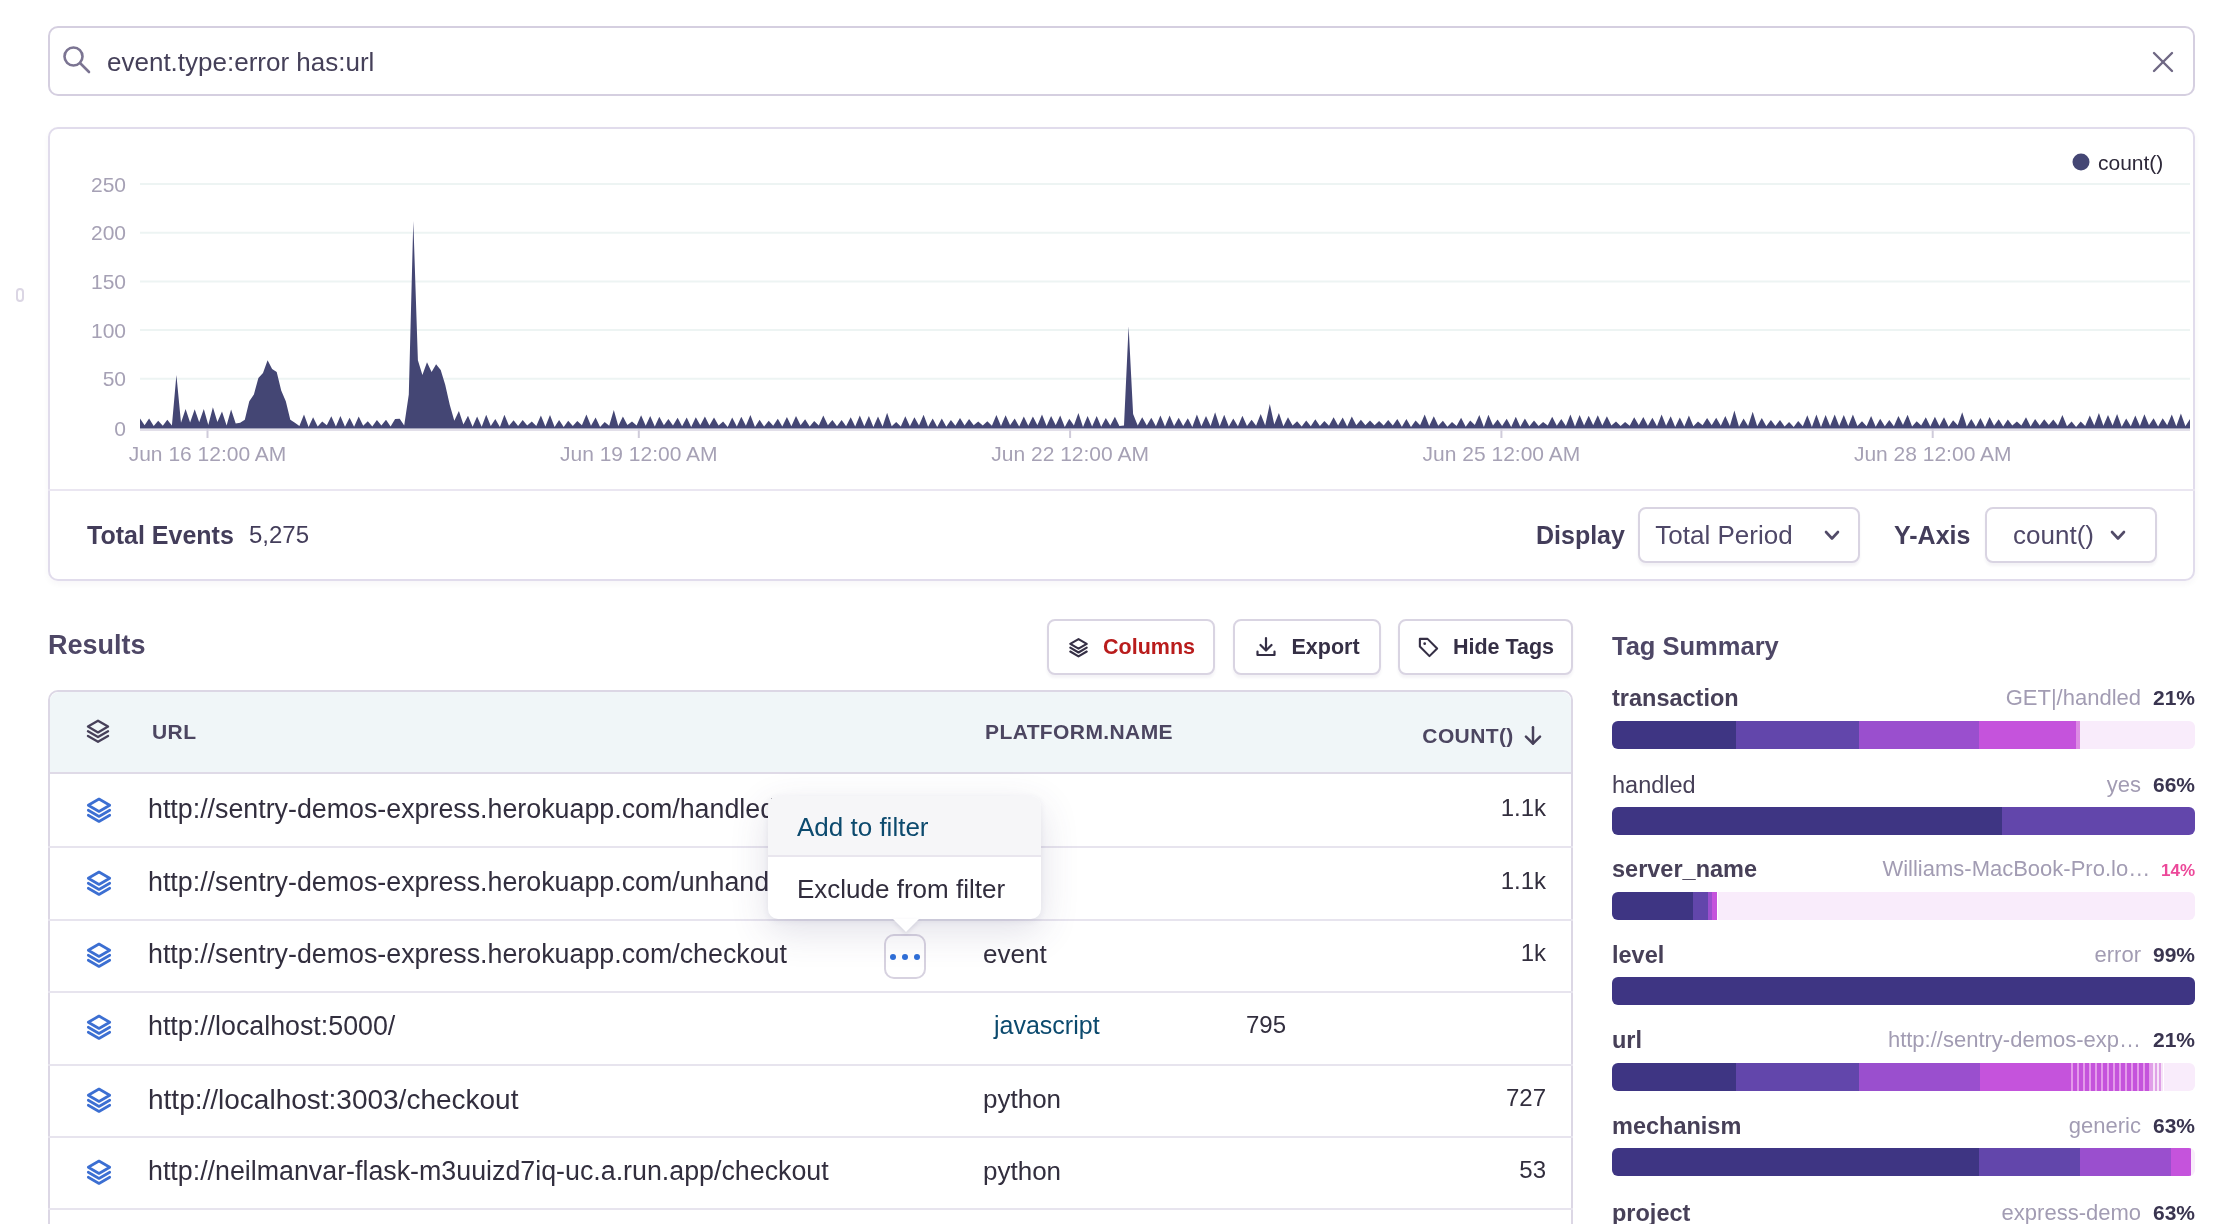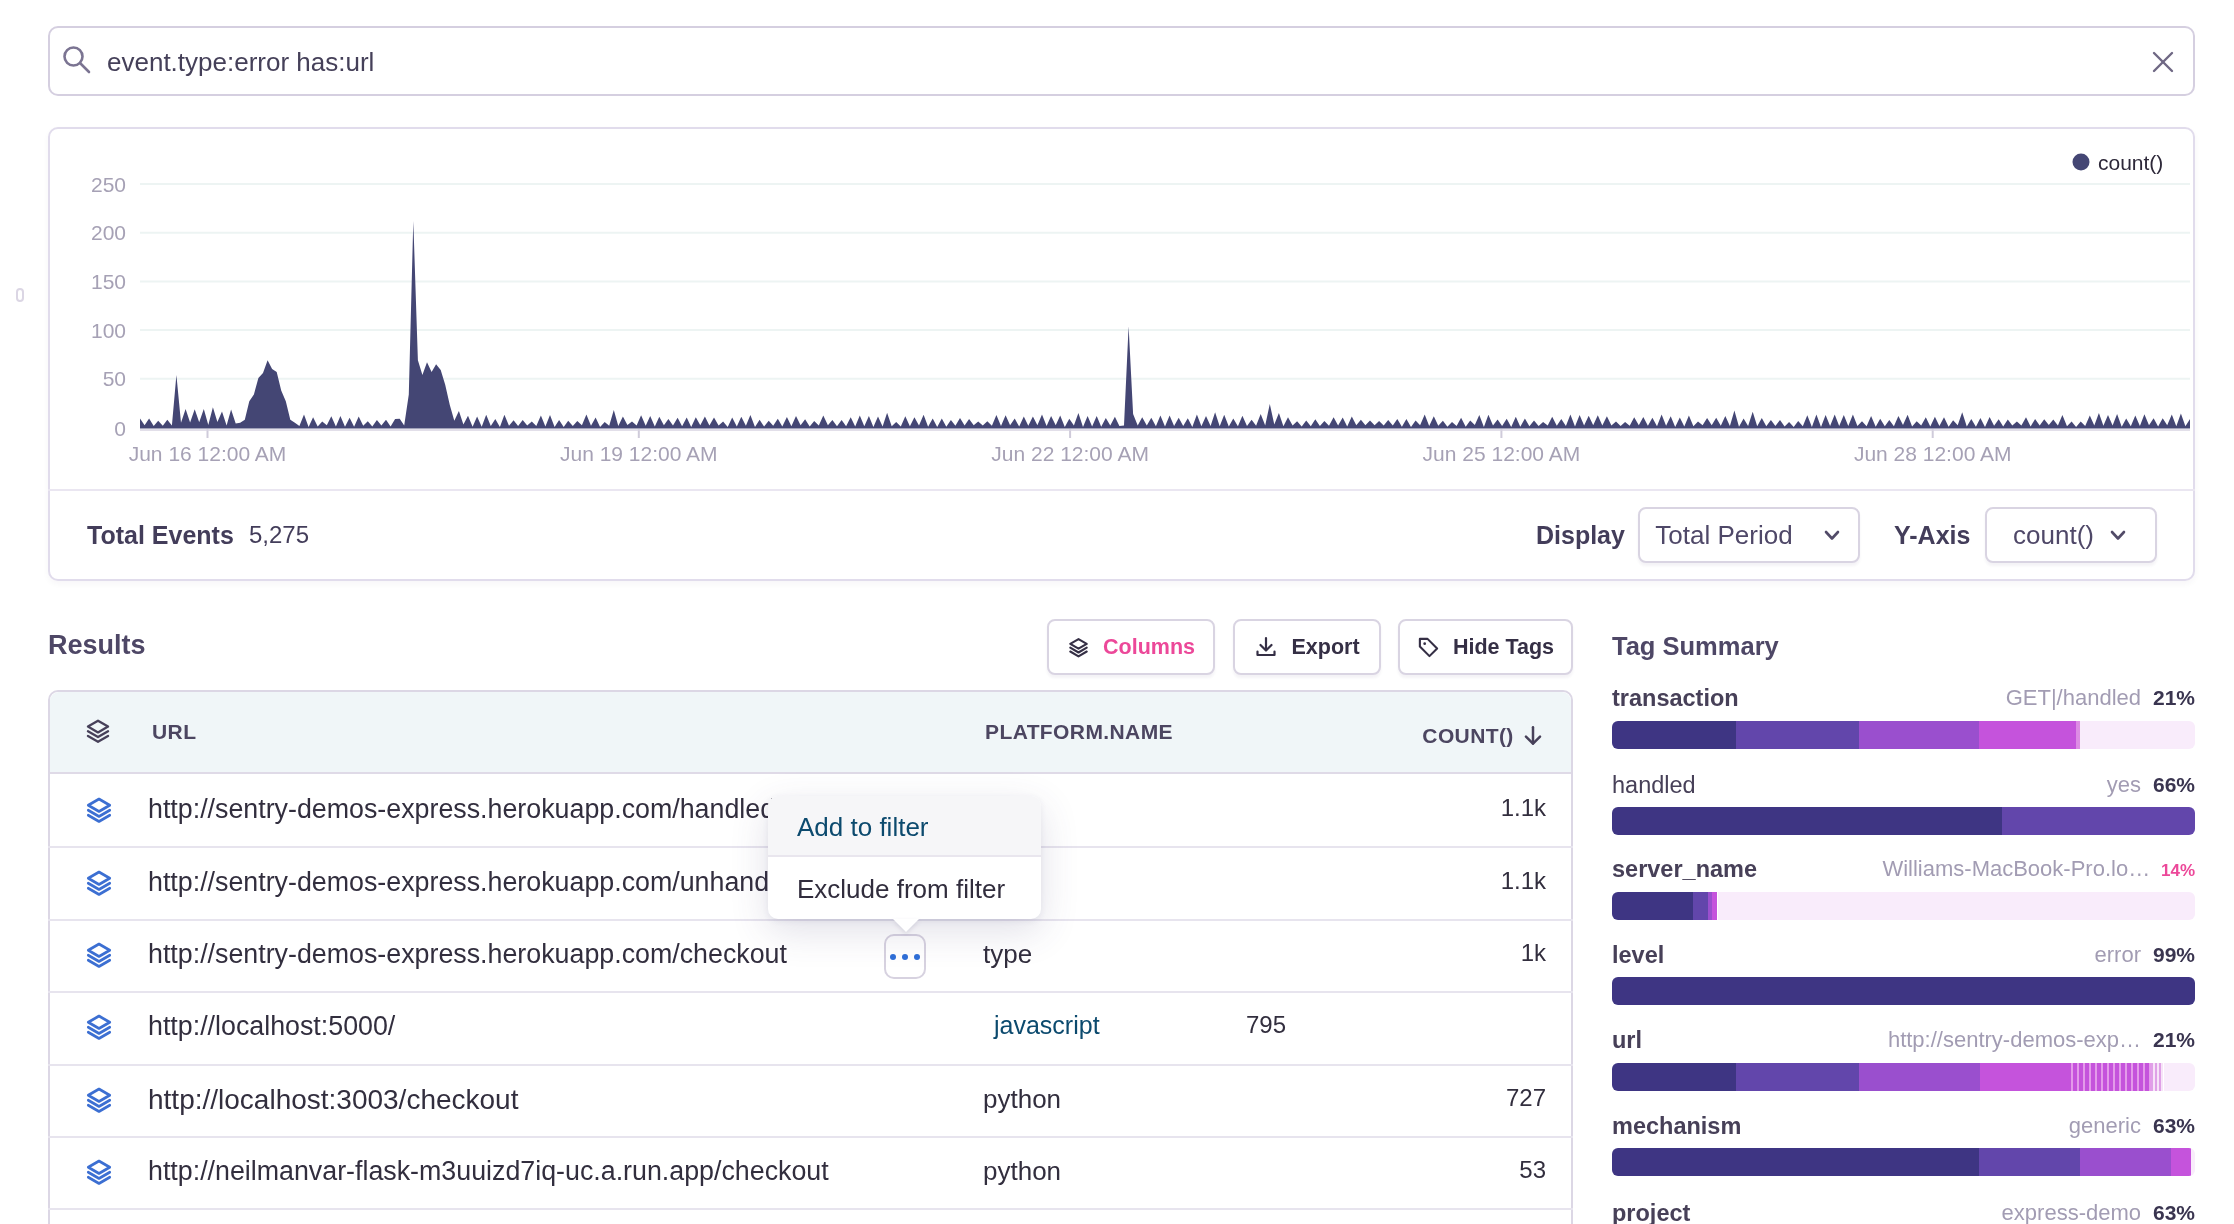--- a/index.html
+++ b/index.html
@@ -64,21 +64,21 @@
     </svg>
   </div>
 
 <div class="abs" style="left:48px;top:630px;font-weight:bold;font-size:27px;color:#4e4766">Results</div>
 <div style="position:absolute;left:1047px;top:619px;width:168px;height:56px;border:2px solid #d9d4e2;border-radius:8px;background:#fff;box-shadow:0 3px 3px rgba(45,0,85,0.05);display:flex;align-items:center;justify-content:center;gap:13px">
     <svg width="23" height="23" viewBox="0 0 24 24" fill="none" stroke="#352f45" stroke-width="2.2" stroke-linejoin="round" stroke-linecap="round">
       <path d="M12 3.2 L20.6 8.2 L12 13.2 L3.4 8.2 Z"></path>
       <path d="M3.4 12.2 L12 17.2 L20.6 12.2"></path>
       <path d="M3.4 16.2 L12 21.2 L20.6 16.2"></path>
     </svg>
-    <span style="font-weight:bold;font-size:21.5px;color:#ec4899">Columns</span>
+    <span style="font-weight:bold;font-size:21.5px;color:#b91c1c">Columns</span>
   </div>
 <div style="position:absolute;left:1233px;top:619px;width:148px;height:56px;border:2px solid #d9d4e2;border-radius:8px;background:#fff;box-shadow:0 3px 3px rgba(45,0,85,0.05);display:flex;align-items:center;justify-content:center;gap:13px">
     <svg width="24" height="24" viewBox="0 0 24 24" fill="none" stroke="#352f45" stroke-width="2.2" stroke-linecap="round" stroke-linejoin="round">
       <path d="M12 3 L12 15"></path>
       <path d="M6.5 10 L12 15.5 L17.5 10"></path>
       <path d="M3.5 16.5 L3.5 20 L20.5 20 L20.5 16.5"></path>
     </svg>
     <span style="font-weight:bold;font-size:21.5px;color:#352f45">Export</span>
   </div>
 <div style="position:absolute;left:1398px;top:619px;width:175px;height:56px;border:2px solid #d9d4e2;border-radius:8px;background:#fff;box-shadow:0 3px 3px rgba(45,0,85,0.05);display:flex;align-items:center;justify-content:center;gap:13px">
@@ -118,21 +118,21 @@
     </svg></div>
 <div style="position:absolute;left:148px;top:867px;font-size:26.8px;color:#322e3e;white-space:nowrap">http://sentry-demos-express.herokuapp.com/unhandled</div>
 <div style="position:absolute;left:1246px;top:867px;width:300px;text-align:right;font-size:24px;color:#322e3e">1.1k</div>
 <div style="position:absolute;left:48px;top:919px;width:1525px;height:0;border-top:2px solid #e7e4ee"></div>
 <div style="position:absolute;left:84px;top:940px"><svg width="30" height="30" viewBox="0 0 24 24" fill="none" stroke="#3c6fd2" stroke-width="2.1" stroke-linejoin="round" stroke-linecap="round">
       <path d="M12 3.2 L20.6 8.2 L12 13.2 L3.4 8.2 Z"></path>
       <path d="M3.4 12.2 L12 17.2 L20.6 12.2"></path>
       <path d="M3.4 16.2 L12 21.2 L20.6 16.2"></path>
     </svg></div>
 <div style="position:absolute;left:148px;top:939px;font-size:26.8px;color:#322e3e;white-space:nowrap">http://sentry-demos-express.herokuapp.com/checkout</div>
-<div style="position:absolute;left:983px;top:939px;font-size:26px;color:#322e3e">type</div>
+<div style="position:absolute;left:983px;top:939px;font-size:26px;color:#322e3e">event</div>
 <div style="position:absolute;left:1246px;top:939px;width:300px;text-align:right;font-size:24px;color:#322e3e">1k</div>
 <div style="position:absolute;left:48px;top:991px;width:1525px;height:0;border-top:2px solid #e7e4ee"></div>
 <div style="position:absolute;left:84px;top:1012px"><svg width="30" height="30" viewBox="0 0 24 24" fill="none" stroke="#3c6fd2" stroke-width="2.1" stroke-linejoin="round" stroke-linecap="round">
       <path d="M12 3.2 L20.6 8.2 L12 13.2 L3.4 8.2 Z"></path>
       <path d="M3.4 12.2 L12 17.2 L20.6 12.2"></path>
       <path d="M3.4 16.2 L12 21.2 L20.6 16.2"></path>
     </svg></div>
 <div style="position:absolute;left:148px;top:1011px;font-size:26.8px;color:#322e3e;white-space:nowrap">http://localhost:5000/</div>
 <div style="position:absolute;left:994px;top:1011px;font-size:25px;color:#0c4a6e">javascript</div>
 <div style="position:absolute;left:1246px;top:1011px;width:300px;text-align:left;font-size:24px;color:#322e3e">795</div>

